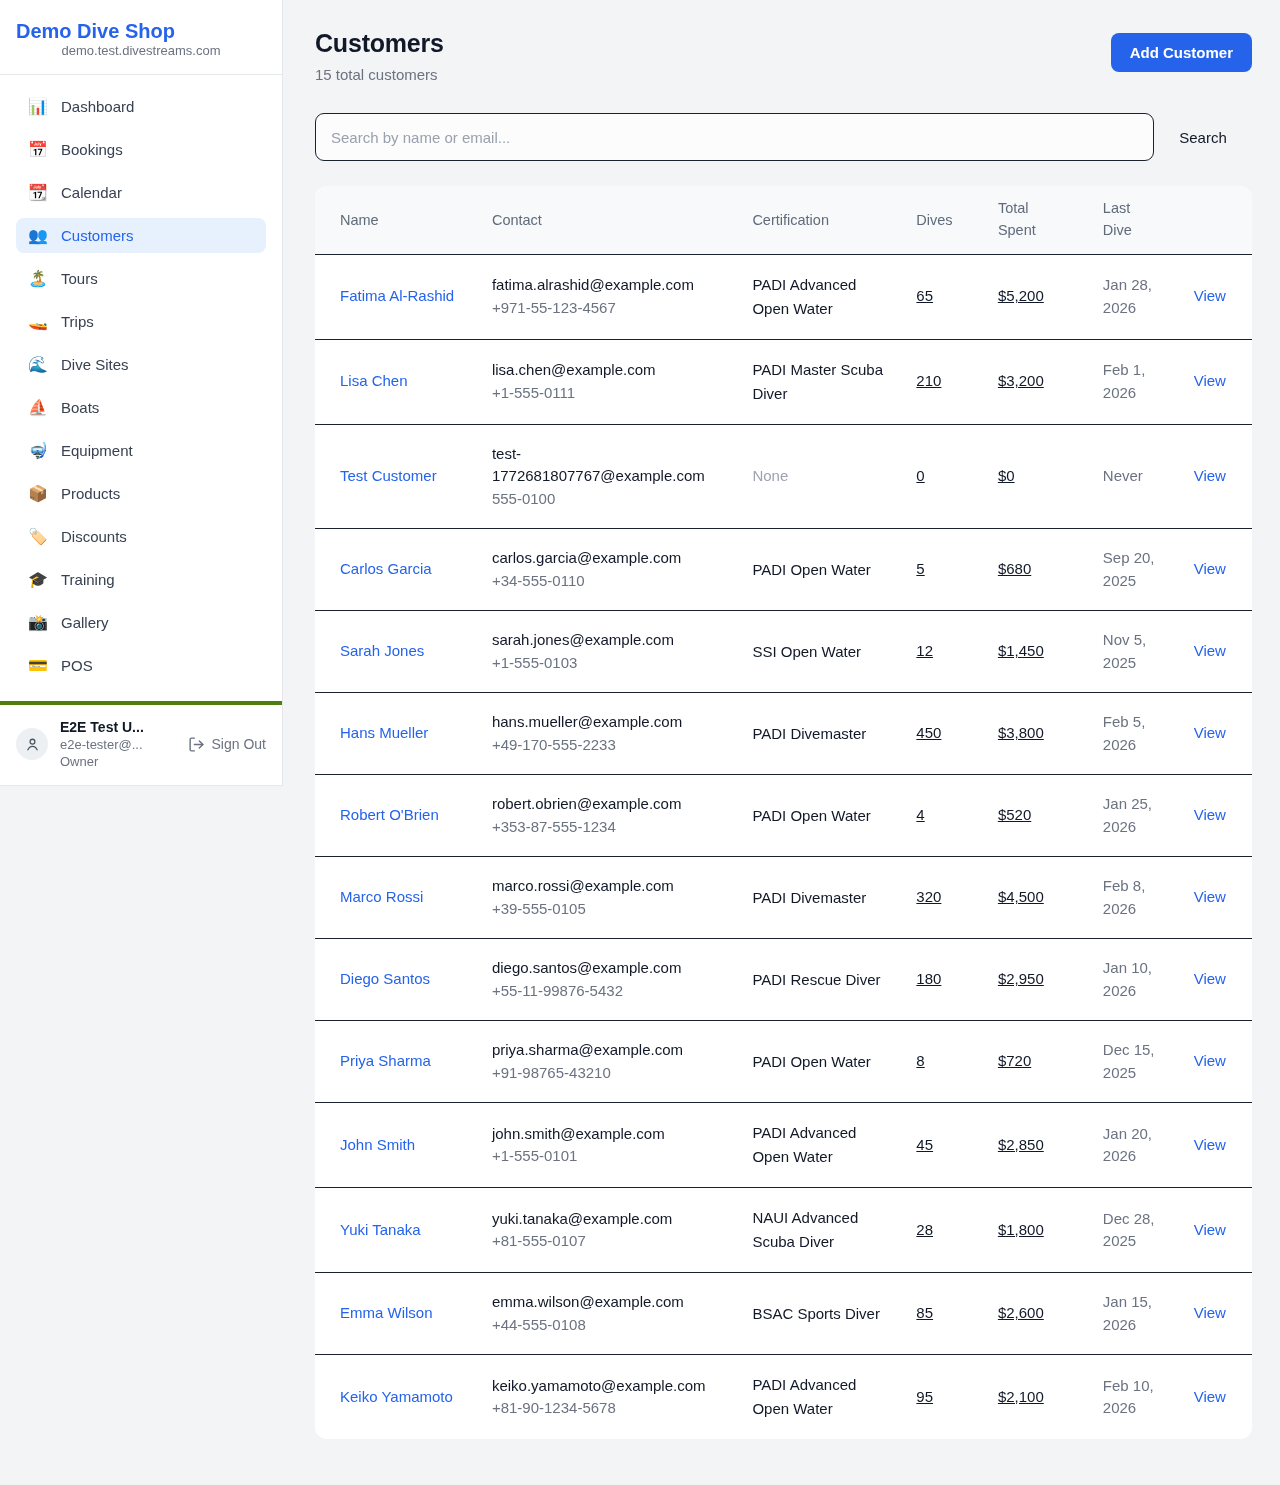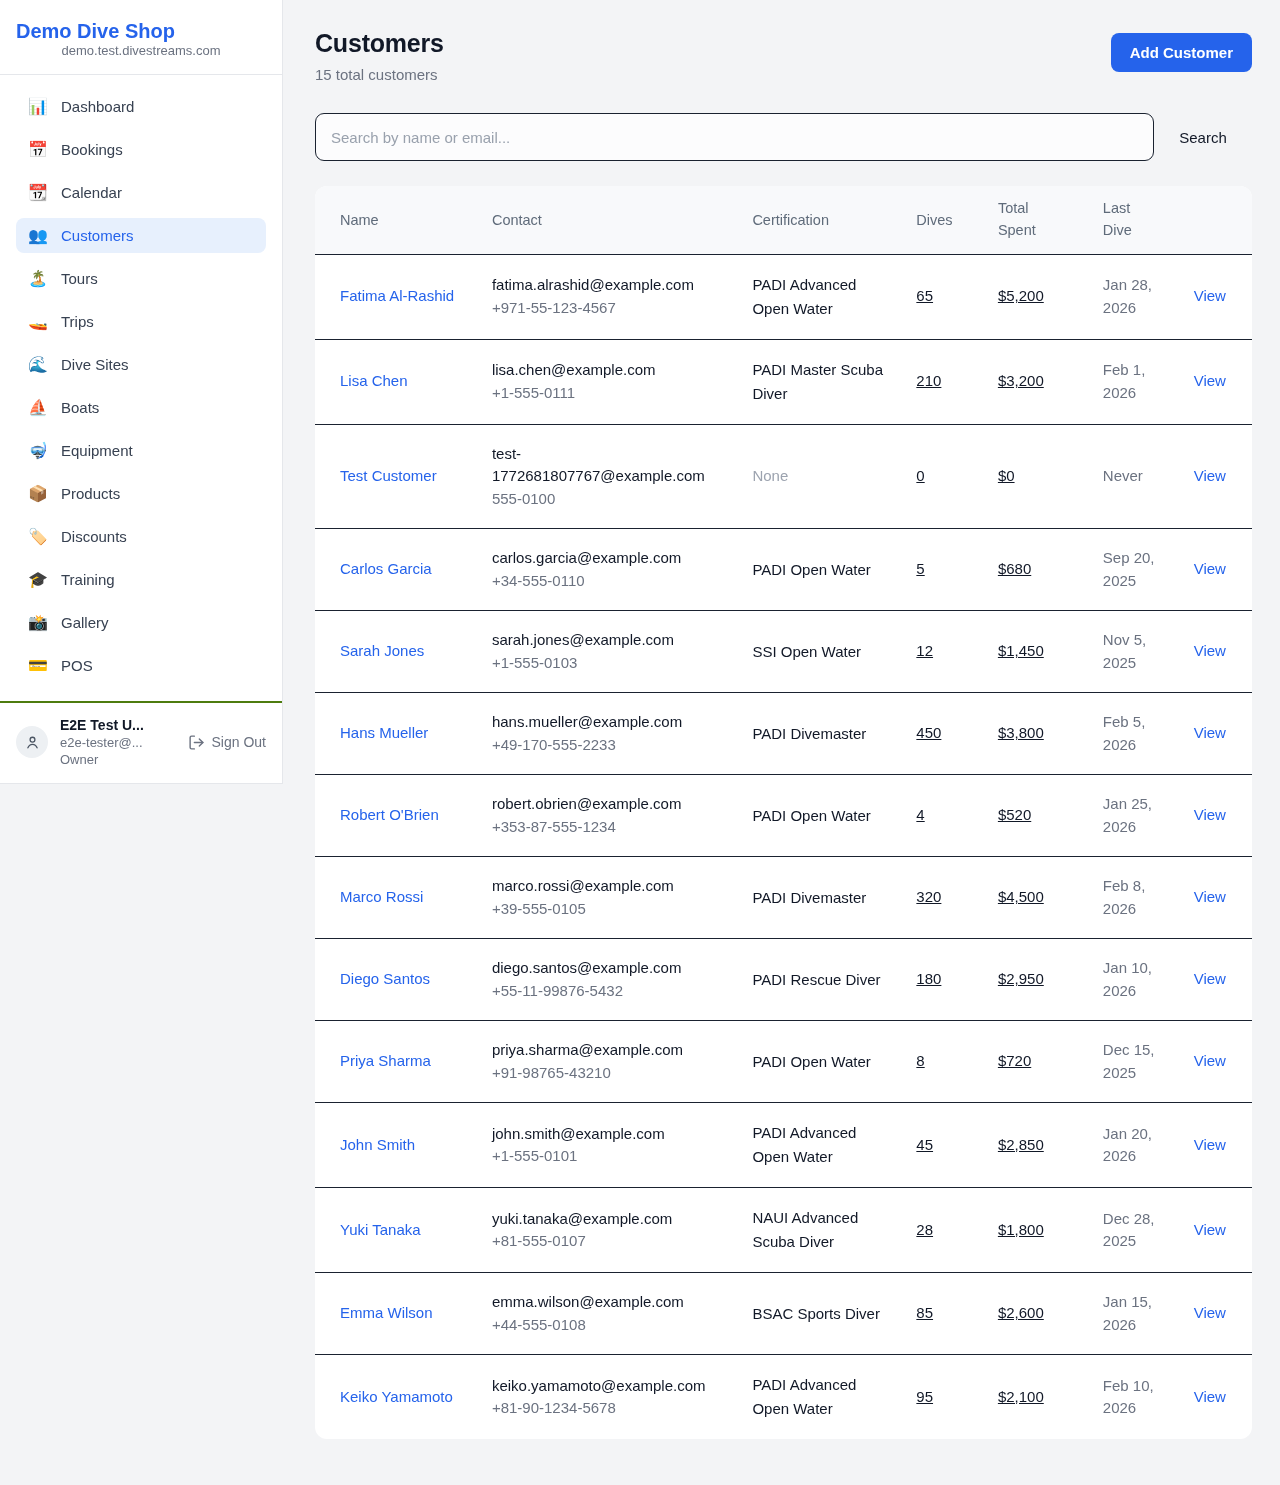--- a/index.html
+++ b/index.html
@@ -24,21 +24,21 @@
   .nav { padding: 14px 16px 10px; }
   .nav-item {
     display: flex; align-items: center; gap: 13px;
     padding: 8px 12px; margin-bottom: 8px;
     border-radius: 8px; font-size: 15px; color: #374151; cursor: pointer;
   }
   .nav-item.active { background: #e7f0fd; color: #2563eb; }
   .nav-icon { width: 20px; font-size: 16px; text-align: center; flex-shrink: 0; }
 
   .user-section {
-    border-top: 2px solid #4d7c0f; padding: 14px 16px 16px;
+    border-top: 4px solid #4d7c0f; padding: 14px 16px 16px;
     display: flex; align-items: center; gap: 12px;
   }
   .avatar {
     width: 32px; height: 32px; border-radius: 50%; background: #edf0f3;
     display: flex; align-items: center; justify-content: center; flex-shrink: 0;
   }
   .user-info { flex: 1; min-width: 0; }
   .user-name { font-weight: 700; font-size: 14px; color: #111827; white-space: nowrap; }
   .user-email, .user-role { font-size: 13px; color: #6b7280; margin-top: 2px; white-space: nowrap; }
   .signout {

